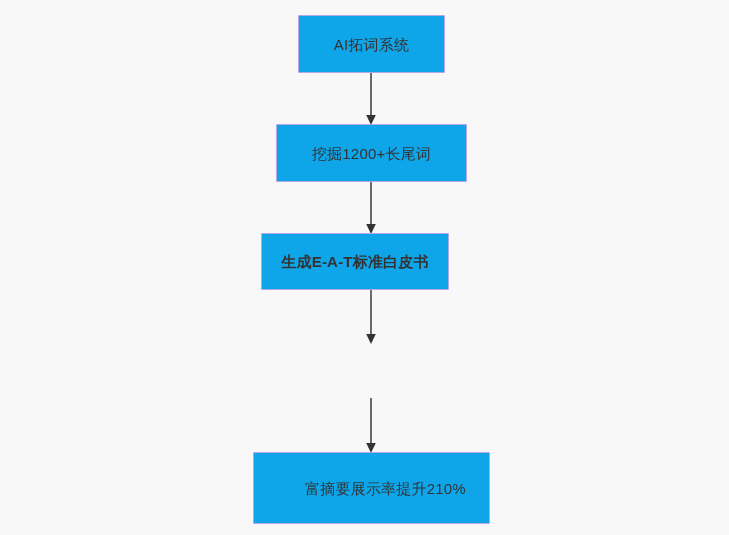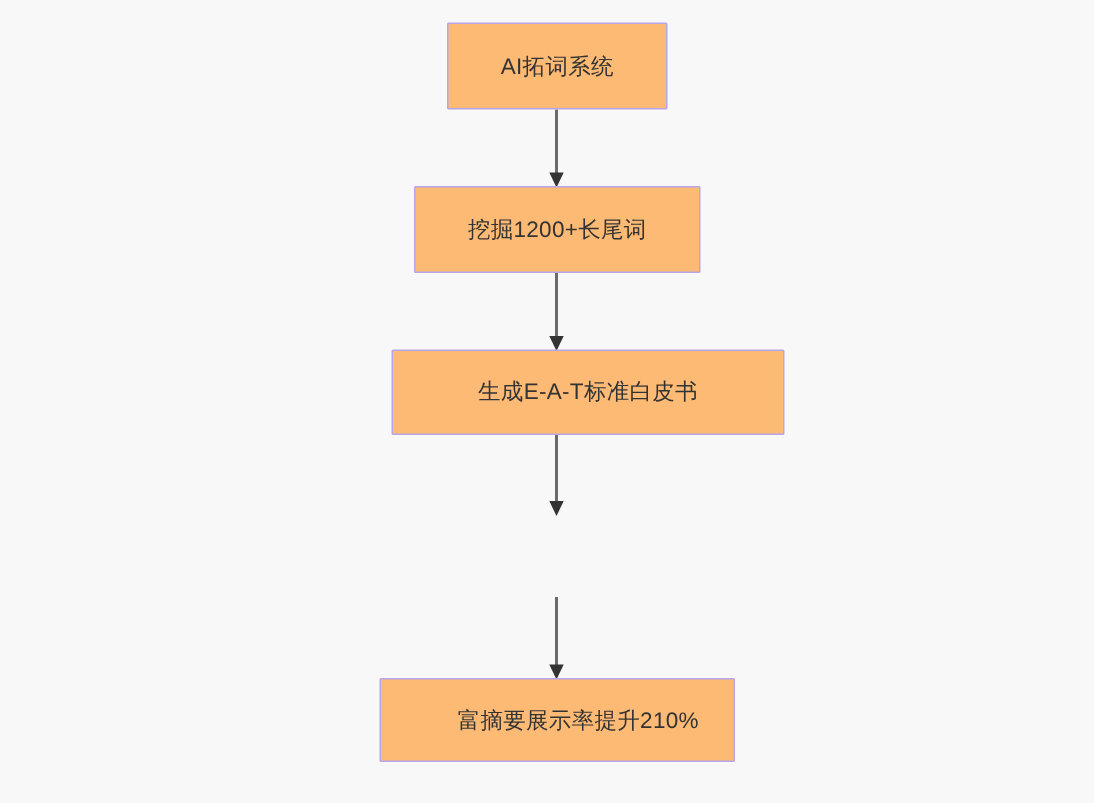--- a/index.html
+++ b/index.html
@@ -19,21 +19,21 @@
     width: 729px;
     height: 535px;
   }
 
   .node {
     position: absolute;
     box-sizing: border-box;
     display: flex;
     align-items: center;
     justify-content: center;
-    background: #fdba74;
+    background: #0ea5e9;
     border: 1.6px solid #b8a5e8;
     border-radius: 1px;
   }
 
   .node-label {
     color: #333333;
     font-size: 15px;
     line-height: 1;
     letter-spacing: 0.2px;
     white-space: nowrap;
@@ -82,22 +82,22 @@
   </svg>
 
   <div class="node" style="left:298px; top:15px; width:147px; height:58px;">
     <span class="node-label">AI拓词系统</span>
   </div>
 
   <div class="node" style="left:276px; top:124px; width:191px; height:58px;">
     <span class="node-label">挖掘1200+长尾词</span>
   </div>
 
-  <div class="node" style="left:261px; top:233px; width:262px; height:57px;">
+  <div class="node" style="left:261px; top:233px; width:188px; height:57px;font-weight:bold;">
     <span class="node-label">生成E-A-T标准白皮书</span>
   </div>
 
 
-  <div class="node" style="left:253px; top:452px; width:237px; height:56px;padding-left:28px;">
+  <div class="node" style="left:253px; top:452px; width:237px; height:72px;padding-left:28px;">
     <span class="node-label">富摘要展示率提升210%</span>
   </div>
 
 </div>
 
 </body></html>

